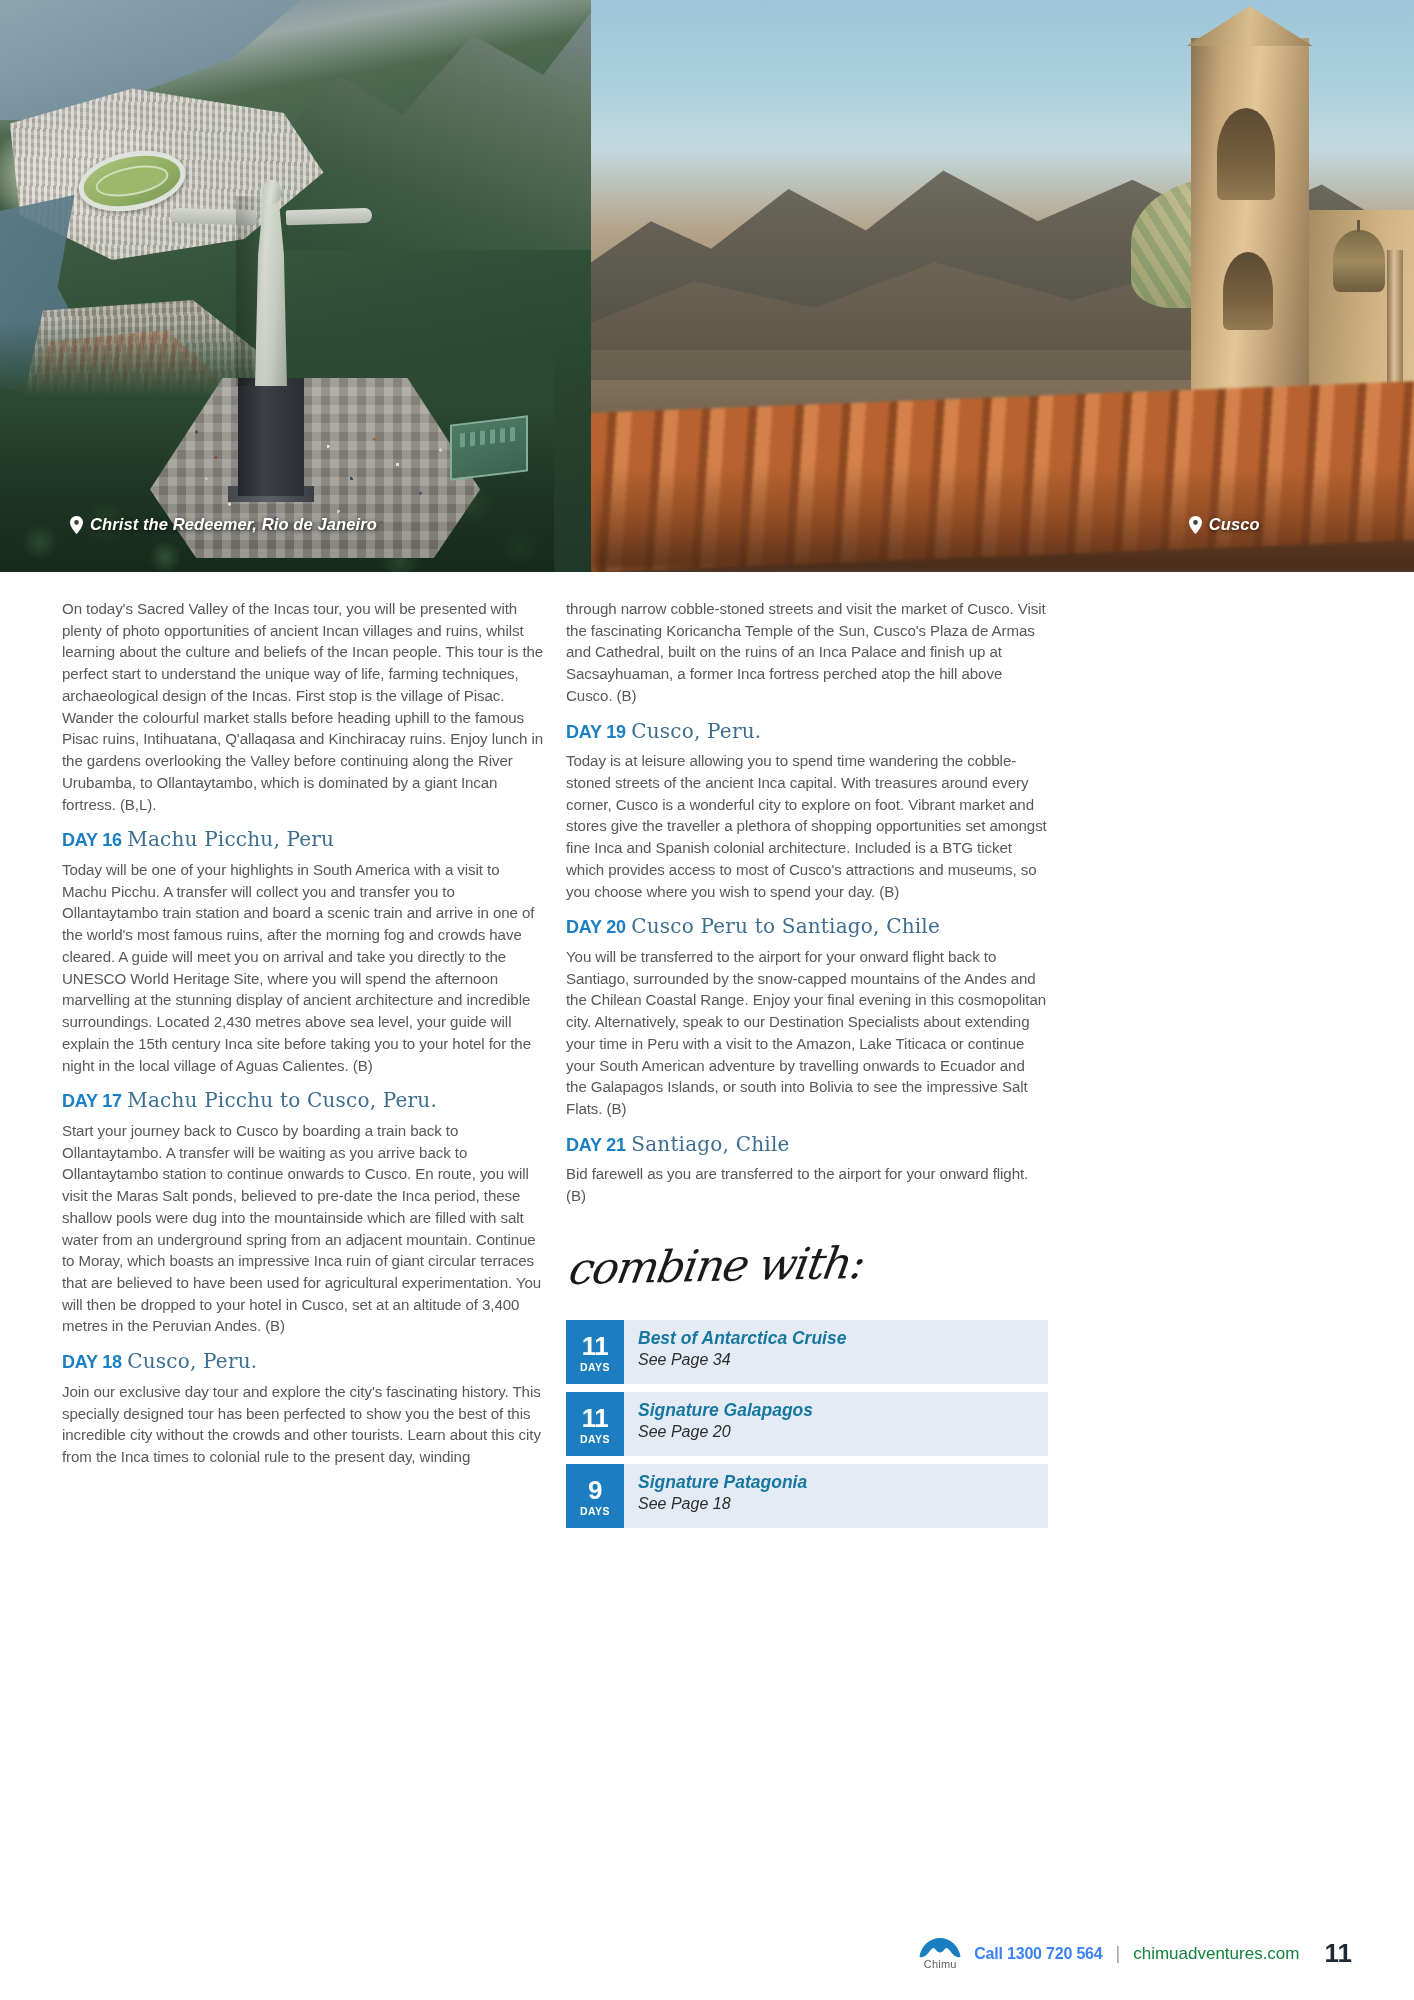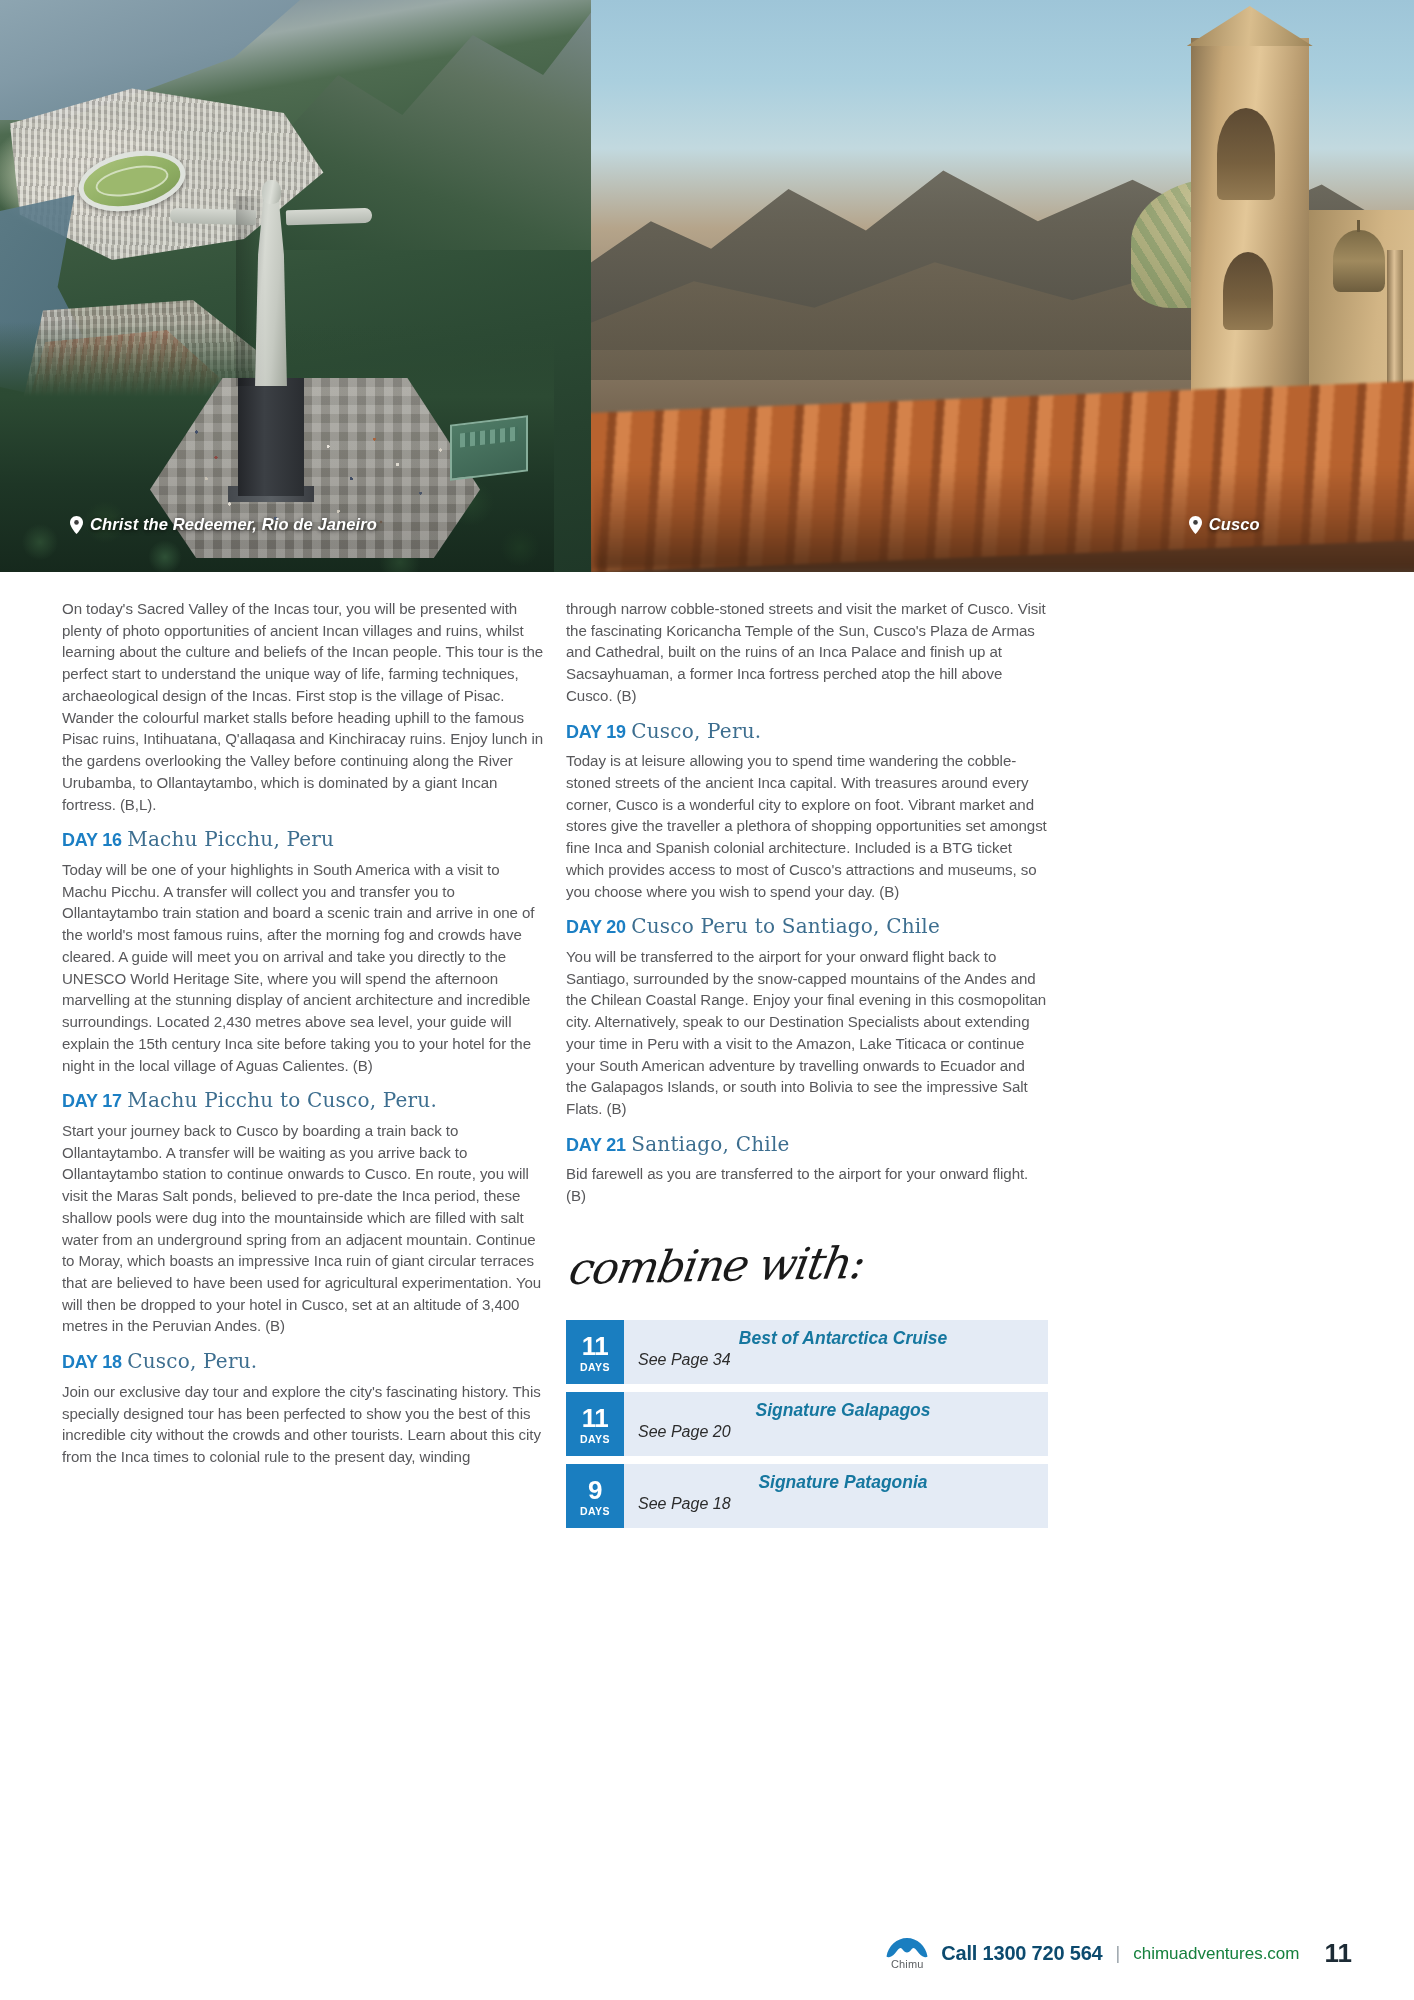--- a/index.html
+++ b/index.html
@@ -305,34 +305,34 @@
     align-items: center; justify-content: center; line-height: 1;
     padding-top: 2px;
   }
   .combo-badge .num { font-size: 26px; font-weight: bold; letter-spacing: -.5px; }
   .combo-badge .dys { font-size: 10.5px; font-weight: bold; letter-spacing: .4px; margin-top: 3px; }
   .combo-body {
     flex: 1; background: #e4ebf5; padding: 9px 0 0 14px;
   }
   .combo-title {
     color: #16779f; font-weight: bold; font-style: italic;
-    font-size: 17.5px; line-height: 1.1; text-align: center;
+    font-size: 17.5px; line-height: 1.1;
   }
   .combo-page {
     color: #2b2b2b; font-style: italic; font-size: 16px; margin-top: 3px;
   }
 
   
   .footer {
     position: absolute; right: 62px; bottom: 30px;
     display: flex; align-items: center; gap: 11px;
   }
   .logo { display: flex; flex-direction: column; align-items: center; width: 46px; }
   .logo-word { font-size: 11px; color: #5d6063; letter-spacing: .2px; margin-top: -3px; }
-  .foot-call { color: #0c4a6e; font-weight: bold; font-size: 20px; letter-spacing: -.2px; }
+  .foot-call { color: #3b82f6; font-weight: bold; font-size: 16px; letter-spacing: -.2px; }
   .foot-sep { color: #9aa3aa; font-size: 18px; margin: 0 2px; }
   .foot-url { color: #15803d; font-size: 17px; }
   .page-num { color: #1c2b35; font-weight: bold; font-size: 26px; margin-left: 14px; }
 </style>
 </head>
 <body>
 
 <div class="page">
 
   <div class="hero">

